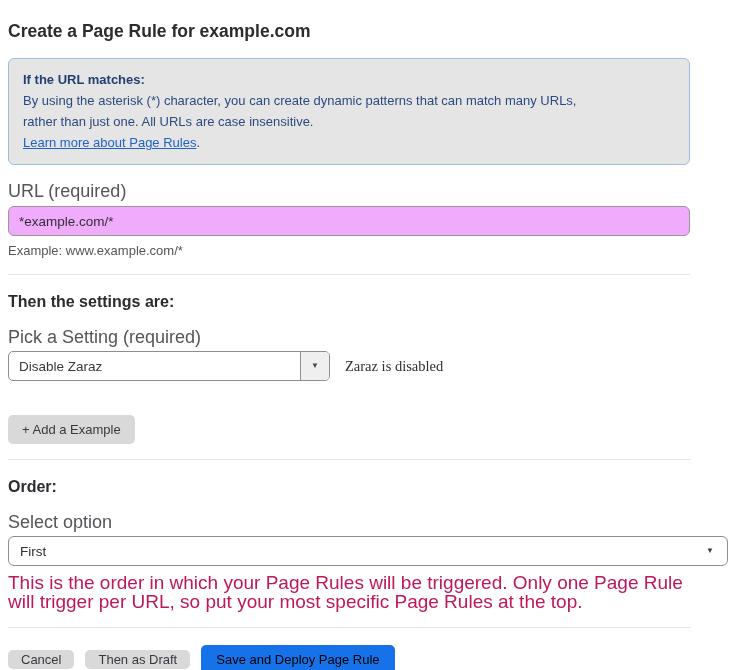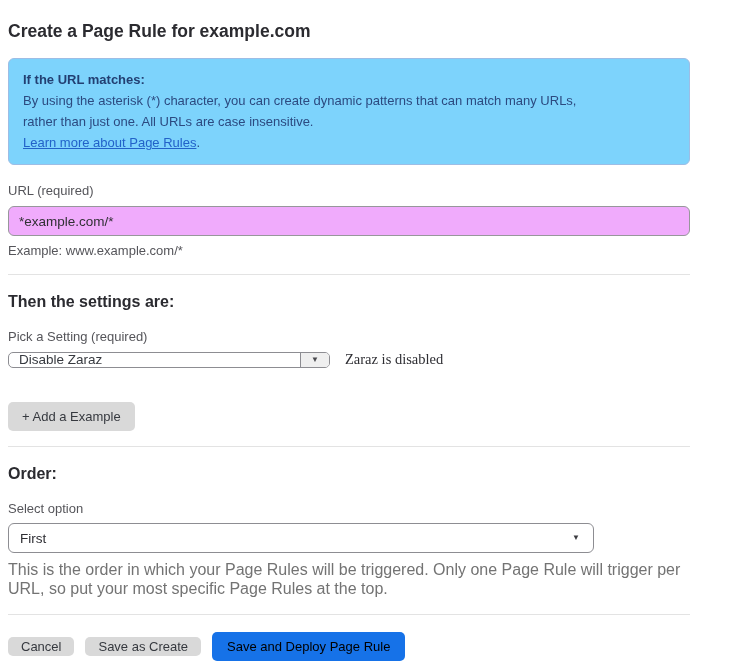--- a/index.html
+++ b/index.html
@@ -13,34 +13,34 @@
   .content { width:682px; margin-left:8px; }
 
   .page-title {
     margin-top:20px;
     font-size:17.5px; font-weight:bold; color:#2b2b30;
     line-height:22px;
   }
 
   .info-box {
     margin-top:16px;
-    background:#7dd3fc;
+    background:#e5e5e5;
     border:1px solid #9dbde5;
     border-radius:6px;
     padding:10px 14px 11px 14px;
     font-size:13px; line-height:21px;
     color:#2c4a80;
   }
   .info-box .info-heading { font-weight:bold; color:#223f72; }
   .info-box .info-body { max-width:575px; }
   .info-box a.info-link { color:#2262c9; text-decoration:underline; cursor:pointer; }
 
   .field-label {
     margin-top:18px;
-    font-size:13px; color:#55555a; line-height:16px;
+    font-size:18px; color:#55555a; line-height:16px;
   }
   .url-input {
     display:block;
     margin-top:7px;
     width:682px; height:30px;
     background:#f0abfc;
     border:1px solid #97979b;
     border-radius:6px;
     padding:0 10px;
     font-family:"Liberation Sans", sans-serif;
@@ -50,21 +50,21 @@
 
   .divider { margin-top:16px; border-top:1px solid #e3e3e3; height:0; }
 
   .section-heading {
     margin-top:18px;
     font-size:16px; font-weight:bold; color:#2b2b30;
   }
 
   .setting-row { margin-top:6px; display:flex; align-items:center; }
   .setting-select {
-    width:322px; height:16px;
+    width:322px; height:30px;
     background:#ffffff;
     border:1px solid #8d8d92;
     border-radius:5px;
     display:flex; align-items:stretch;
     cursor:pointer;
     overflow:hidden;
     text-align:right;
   }
   .setting-select .select-value {
     flex:1; display:flex; align-items:center;
@@ -88,37 +88,37 @@
     padding:7px 14px;
     font-family:"Liberation Sans", sans-serif;
     font-size:13px; color:#36393f;
     cursor:pointer;
   }
   .btn-spacer { margin-top:15px; }
 
   .order-select {
     position:relative;
     margin-top:6px;
-    width:586px; height:30px;
+    width:720px; height:30px;
     background:#ffffff;
     border:1px solid #8d8d92;
     border-radius:6px;
     display:flex; align-items:center;
     padding-left:11px;
     font-size:13.5px; color:#2e2e33;
     cursor:pointer;
   }
   .order-select .order-arrow {
     position:absolute; right:13px; top:50%;
     transform:translateY(-50%);
     font-size:8px; color:#3c3c41;
   }
   .order-help {
     margin-top:7px;
-    font-size:16px; line-height:19px; color:#737373;
+    font-size:19px; line-height:19px; color:#be185d;
     width:682px;
   }
 
   .actions { margin-top:17px; display:flex; align-items:center; gap:11px; }
   .btn {
     border:none; border-radius:5px;
     font-family:"Liberation Sans", sans-serif;
     font-size:13px;
     padding:2px 13px;
     cursor:pointer;
@@ -168,17 +168,17 @@
   <div class="order-select">
     <span>First</span>
     <span class="order-arrow arrow-glyph">▼</span>
   </div>
   <div class="order-help">This is the order in which your Page Rules will be triggered. Only one Page Rule will trigger per URL, so put your most specific Page Rules at the top.</div>
 
   <div class="divider"></div>
 
   <div class="actions">
     <button class="btn btn-gray">Cancel</button>
-    <button class="btn btn-gray">Save as Create</button>
+    <button class="btn btn-gray">Then as Draft</button>
     <button class="btn btn-blue">Save and Deploy Page Rule</button>
   </div>
 
 </div>
 
 </body></html>

